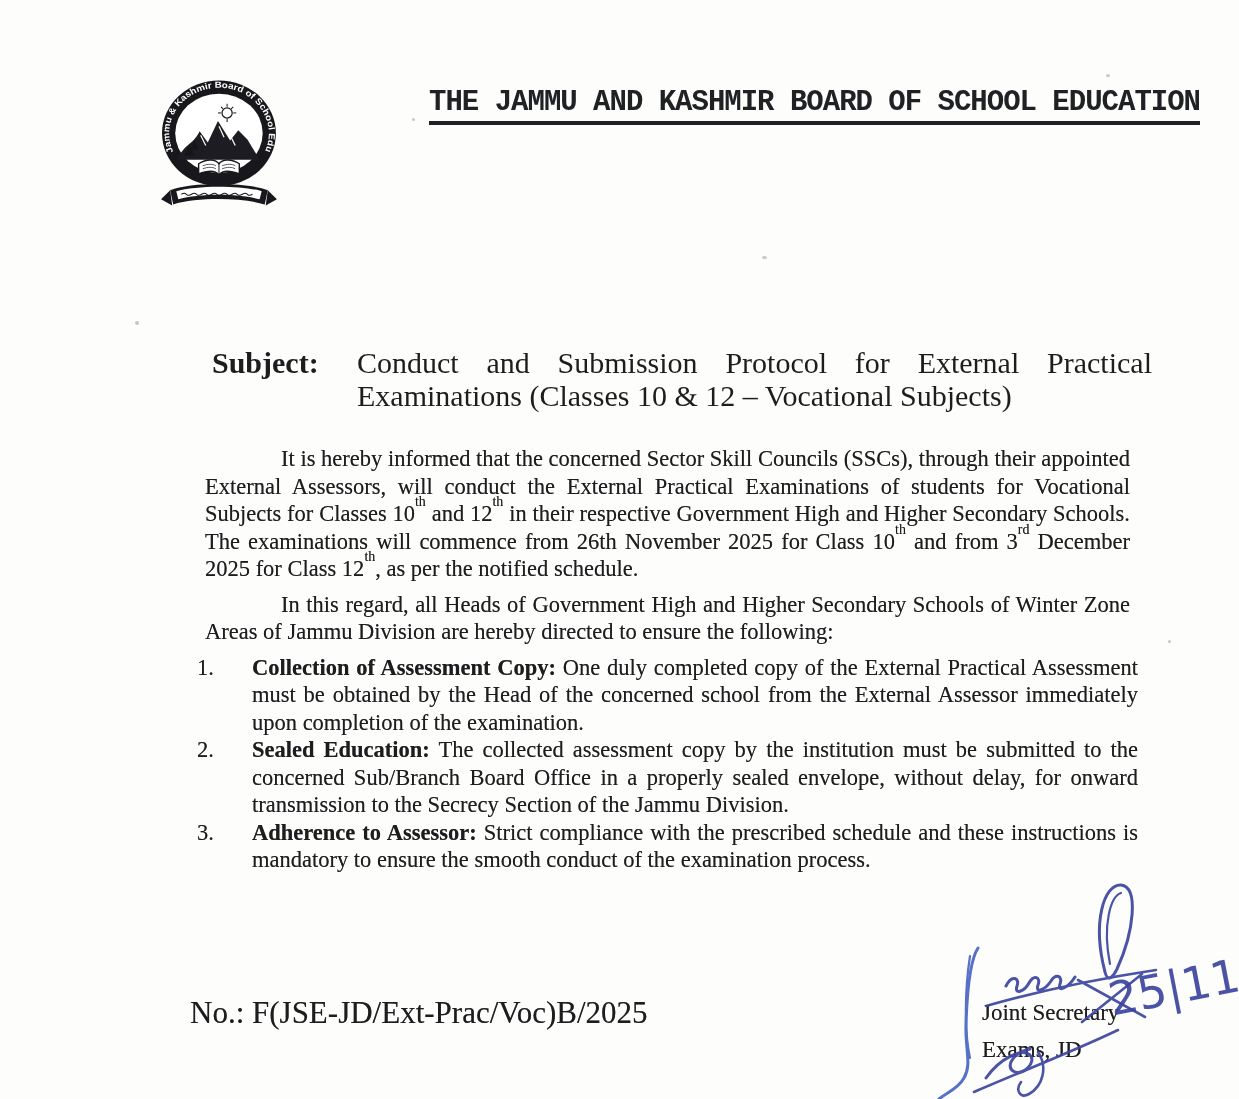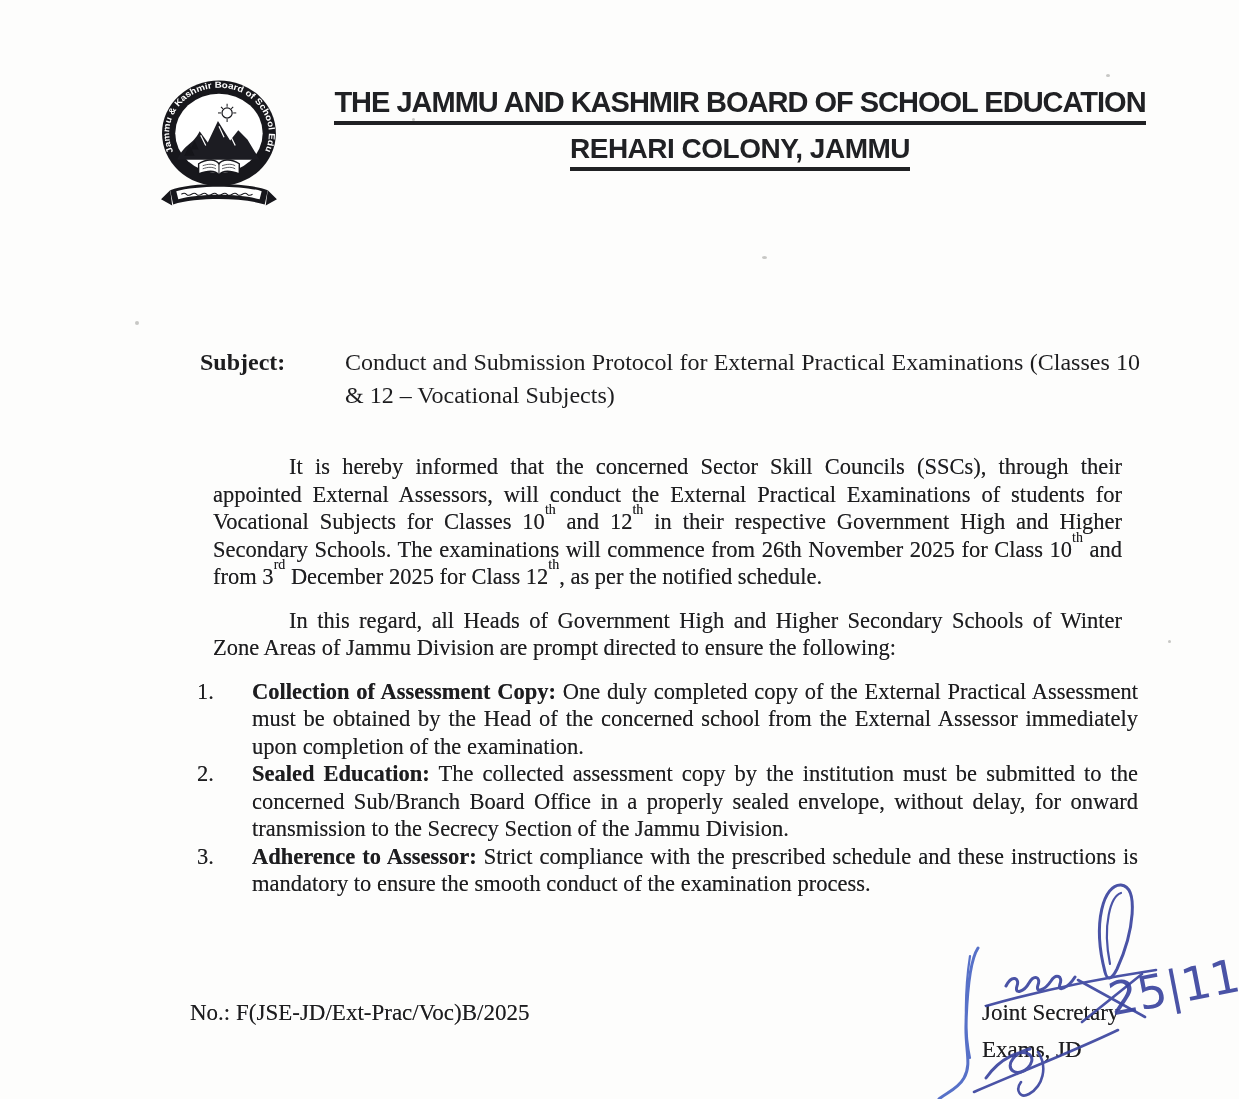--- a/index.html
+++ b/index.html
@@ -3,51 +3,51 @@
 <meta charset="utf-8">
 <style>
   html,body{margin:0;padding:0;background:#ffffff;}
   .page{
     position:relative;width:1239px;height:1099px;background:#fdfdfc;
     font-family:"Liberation Serif",serif;color:#1d1d1f;overflow:hidden;
   }
   
   .emblem{position:absolute;left:160px;top:78px;width:122px;height:138px;}
   .hdr{
-    position:absolute;top:86px;left:280px;width:920px;text-align:center;
-    font-family:Liberation Sans, sans-serif;font-weight:700;color:#202124;
+    position:absolute;top:86px;left:280px;width:920px;text-align:right;
+    font-family:Liberation Mono, monospace;font-weight:700;color:#202124;
   }
   .hdr .l1{font-size:29px;letter-spacing:-1px;}
   .hdr .l2{font-size:28px;margin-top:8px;letter-spacing:-0.5px;}
   .u{display:inline-block;border-bottom:4px solid #202124;padding-bottom:2px;}
   .doc-title{
     position:absolute;top:236px;left:100px;width:1140px;text-align:center;
     font-family:"Liberation Sans",sans-serif;font-weight:700;font-size:33px;
     color:#26272b;letter-spacing:0.5px;
   }
   .doc-title .u{border-bottom-width:4px;padding-bottom:3px;}
   
-  .subject{position:absolute;top:346px;left:200px;width:940px;font-size:24px;line-height:33px;}
+  .subject{position:absolute;top:346px;left:212px;width:940px;font-size:30px;line-height:33px;}
   .subject .lbl{position:absolute;left:0;top:0;font-weight:700;}
   .subject .txt{margin-left:145px;text-align:justify;}
   
   .bodytxt{
     position:absolute;top:437px;left:197px;width:941px;
     font-size:22.5px;line-height:27.5px;text-align:justify;
     text-shadow:0 0 0.5px rgba(25,25,30,0.55);
   }
-  .bodytxt p{margin:16px;text-indent:76px;}
+  .bodytxt p{margin:8px;text-indent:76px;}
   sup{font-size:0.62em;line-height:0;position:relative;top:-0.45em;}
   .list{margin-top:2px;}
   .li{position:relative;padding-left:55px;}
   .li .num{position:absolute;left:0;top:0;}
   .li b{font-weight:700;margin-top:44px;}
   .closing{margin:3px 0 0 35px;width:905px;line-height:33px;text-indent:68px;text-align:justify;}
   
-  .footer-left{position:absolute;top:994px;left:190px;font-size:23px;line-height:37px;
+  .footer-left{position:absolute;top:994px;left:190px;font-size:31px;line-height:37px;
     text-shadow:0 0 0.5px rgba(25,25,30,0.55);}
   .sig-titles{position:absolute;top:994px;left:982px;font-size:23px;line-height:37px;
     text-shadow:0 0 0.5px rgba(25,25,30,0.55);}
   .signature{position:absolute;left:920px;top:862px;width:319px;height:237px;pointer-events:none;}
   
   .speck{position:absolute;border-radius:50%;background:#9a9a98;opacity:.55;}
 </style>
 </head>
 <body>
 
@@ -80,32 +80,31 @@
     <path d="M42,86 c5,-2 10,-2 13,0 M42,89 c5,-2 10,-2 13,0 M61,86 c5,-2 10,-2 13,0 M61,89 c5,-2 10,-2 13,0" stroke="#17171c" stroke-width="0.7" fill="none"></path>
 
     <path d="M10,110 C30,102 86,102 106,110 L103,124 C80,117 36,117 13,124 Z" fill="#17171c"></path>
     <path d="M10,110 L1,119 L12,125 Z M106,110 L115,119 L104,125 Z" fill="#17171c"></path>
     <path d="M16,111 C35,105 81,105 100,111 L98,119 C78,113 38,113 18,119 Z" fill="#ffffff"></path>
     <path d="M21,114 q3,-2 5,0 t5,0 t5,0 t5,0 t5,0 t5,0 t5,0 t5,0 t5,0 t5,0 t5,0 t5,0 t5,0 t5,0" stroke="#17171c" stroke-width="1" fill="none"></path>
   </svg>
 
   <div class="hdr">
     <div class="l1"><span class="u">THE JAMMU AND KASHMIR BOARD OF SCHOOL EDUCATION</span></div>
-    <div class="l2"><span class="u">REHARI COLONY, JAMMU</span></div>
   </div>
 
 
   <div class="subject">
     <span class="lbl">Subject:</span>
     <div class="txt">Conduct and Submission Protocol for External Practical Examinations (Classes 10 &amp; 12 – Vocational Subjects)</div>
   </div>
 
   <div class="bodytxt">
     <p>It is hereby informed that the concerned Sector Skill Councils (SSCs), through their appointed External Assessors, will conduct the External Practical Examinations of students for Vocational Subjects for Classes 10<sup>th</sup> and 12<sup>th</sup> in their respective Government High and Higher Secondary Schools. The examinations will commence from 26th November 2025 for Class 10<sup>th</sup> and from 3<sup>rd</sup> December 2025 for Class 12<sup>th</sup>, as per the notified schedule.</p>
-    <p>In this regard, all Heads of Government High and Higher Secondary Schools of Winter Zone Areas of Jammu Division are prompt directed to ensure the following:</p>
+    <p>In this regard, all Heads of Government High and Higher Secondary Schools of Winter Zone Areas of Jammu Division are hereby directed to ensure the following:</p>
     <div class="list">
       <div class="li">
         <span class="num">1.</span>
         <span><b>Collection of Assessment Copy:</b> One duly completed copy of the External Practical Assessment must be obtained by the Head of the concerned school from the External Assessor immediately upon completion of the examination.</span>
       </div>
       <div class="li">
         <span class="num">2.</span>
         <span><b>Sealed Education:</b> The collected assessment copy by the institution must be submitted to the concerned Sub/Branch Board Office in a properly sealed envelope, without delay, for onward transmission to the Secrecy Section of the Jammu Division.</span>
       </div>
       <div class="li">

